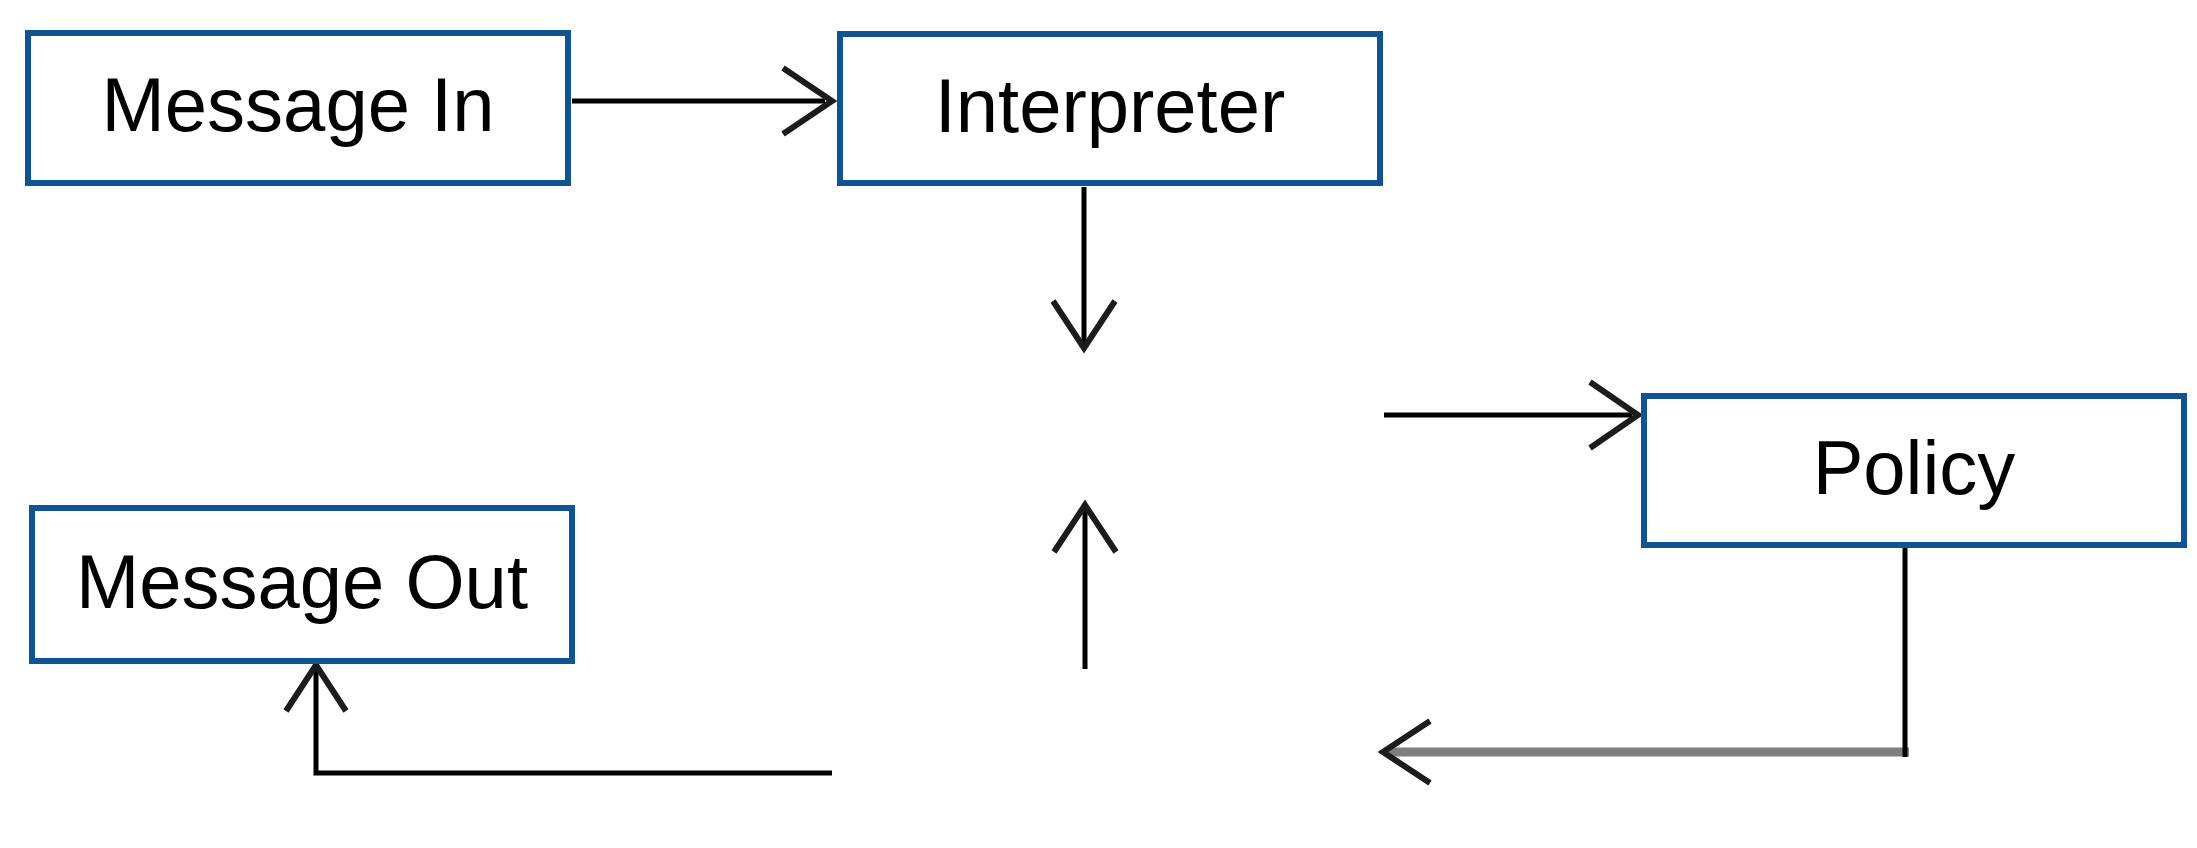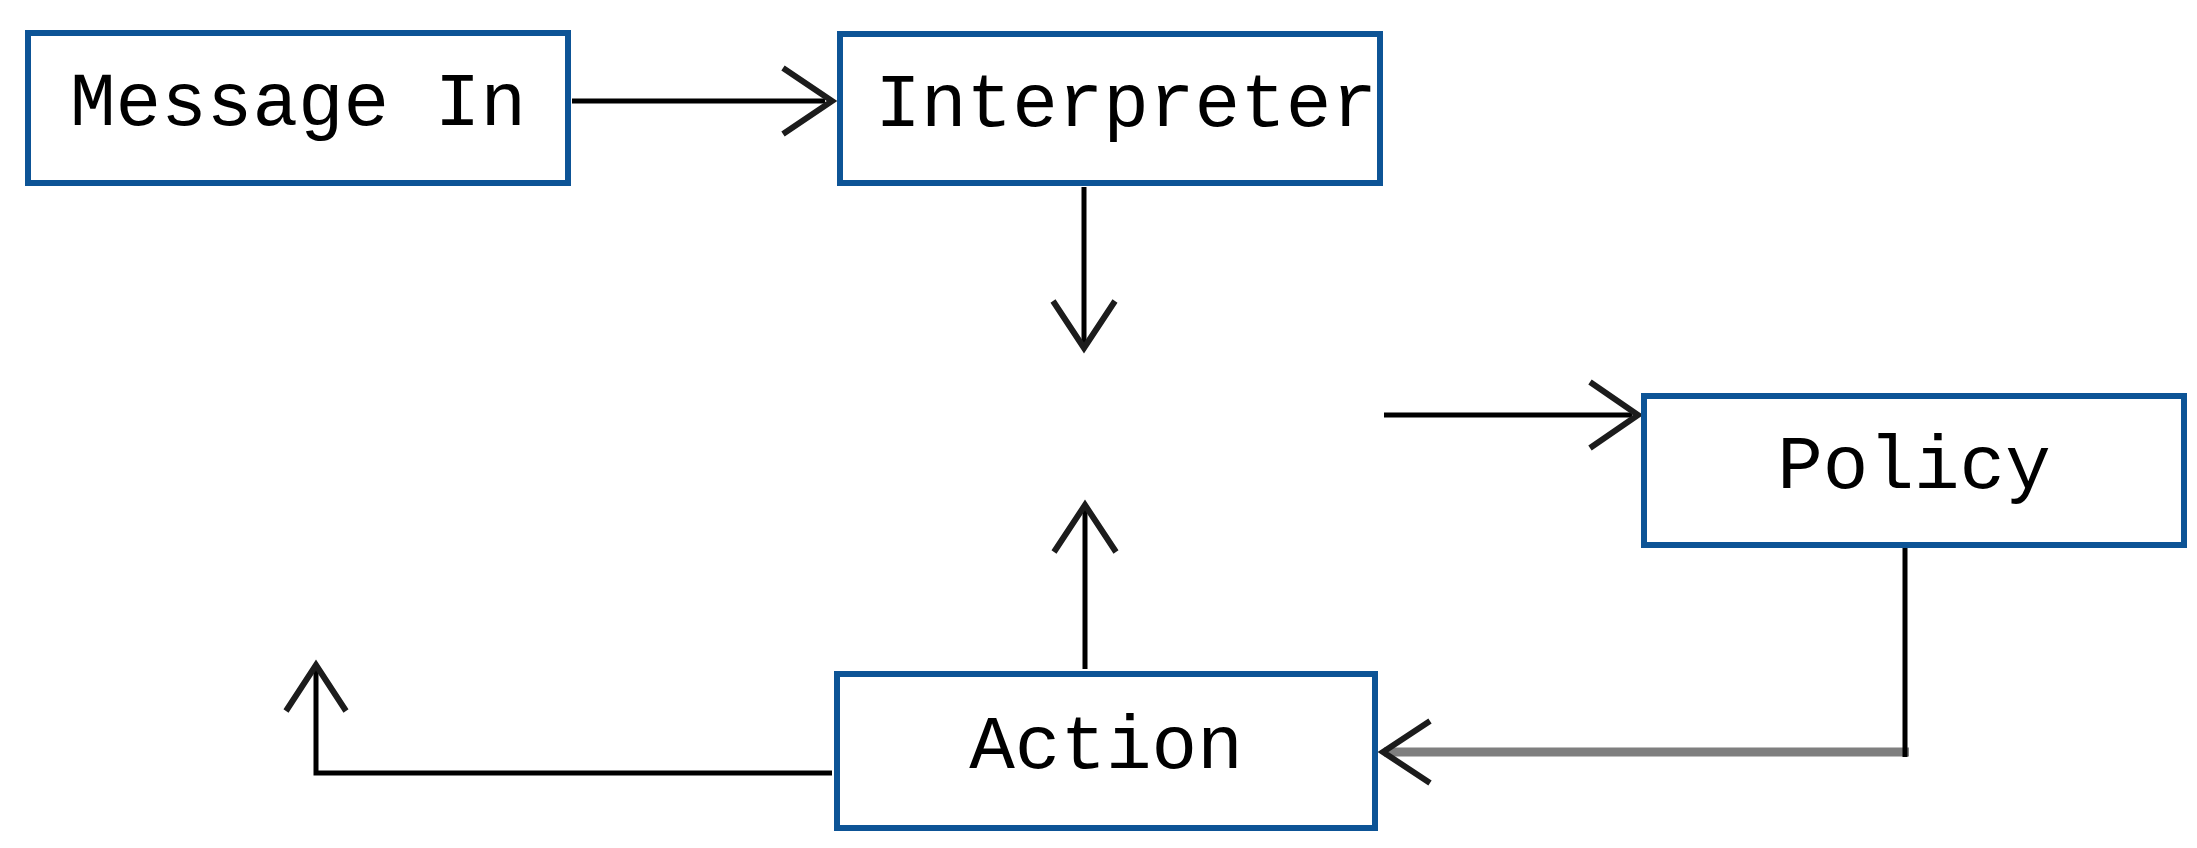--- a/index.html
+++ b/index.html
@@ -6,21 +6,21 @@
     margin: 0;
     padding: 0;
     background: #ffffff;
   }
   .canvas {
     position: relative;
     width: 2197px;
     height: 848px;
     background: var(--bg, #ffffff);
     overflow: hidden;
-    font-family: Liberation Mono, monospace;
+    font-family: Liberation Sans, sans-serif;
   }
   .arrow-layer {
     position: absolute;
     left: 0;
     top: 0;
     width: 2197px;
     height: 848px;
   }
   .node {
     position: absolute;
@@ -30,21 +30,21 @@
     color: var(--text-color, #000000);
     display: flex;
     align-items: center;
     justify-content: center;
     font-size: 76px;
     line-height: 1;
     white-space: nowrap;
     padding-bottom: 6px;
   }
   .node-message-in  { left: 25px;   top: 30px;  width: 546px; height: 156px; }
-  .node-interpreter { left: 837px;  top: 31px;  width: 546px; height: 155px; justify-content: flex-end; }
+  .node-interpreter { left: 837px;  top: 31px;  width: 546px; height: 155px; }
   .node-tracker     { left: 835px;  top: 349px; width: 547px; height: 154px; }
   .node-policy      { left: 1641px; top: 349px; width: 546px; height: 155px; margin-top: 44px; }
   .node-message-out { left: 29px;   top: 505px; width: 546px; height: 159px; }
   .node-action      { left: 834px;  top: 671px; width: 544px; height: 160px; }
 </style>
 </head>
 <body>
 
 <div class="canvas">
 
@@ -88,18 +88,18 @@
 
   <div class="node node-interpreter">
     <span>Interpreter</span>
   </div>
 
 
   <div class="node node-policy">
     <span>Policy</span>
   </div>
 
+  <div class="node node-message-out">
+    <span>Message Out</span>
+  </div>
 
-  <div class="node node-action">
-    <span>Action</span>
-  </div>
 
 </div>
 
 </body></html>

